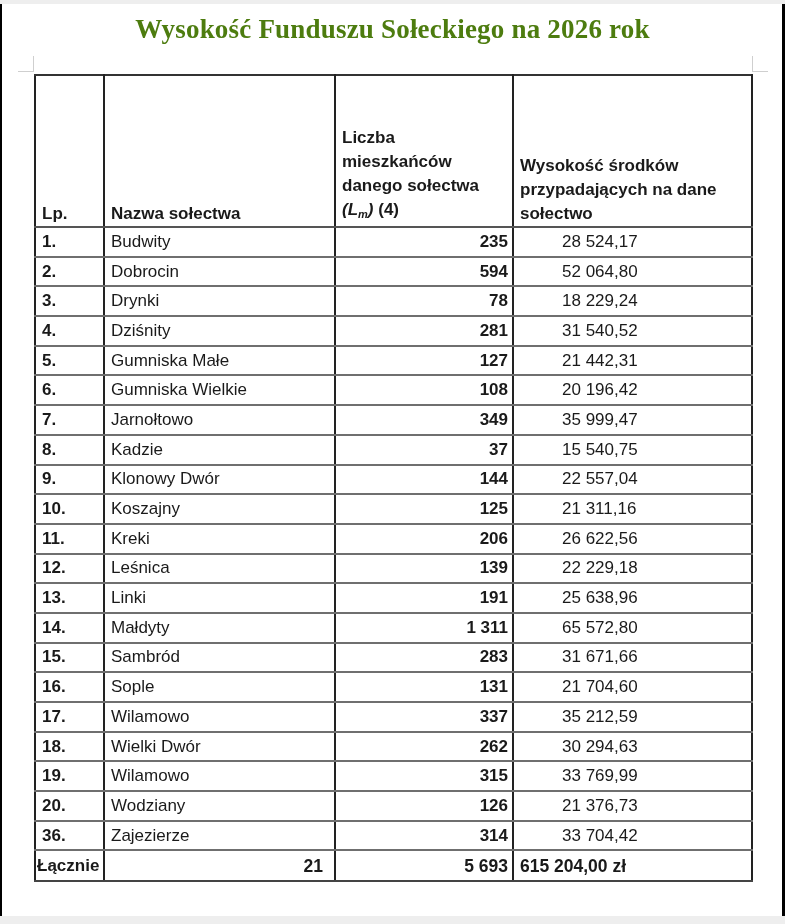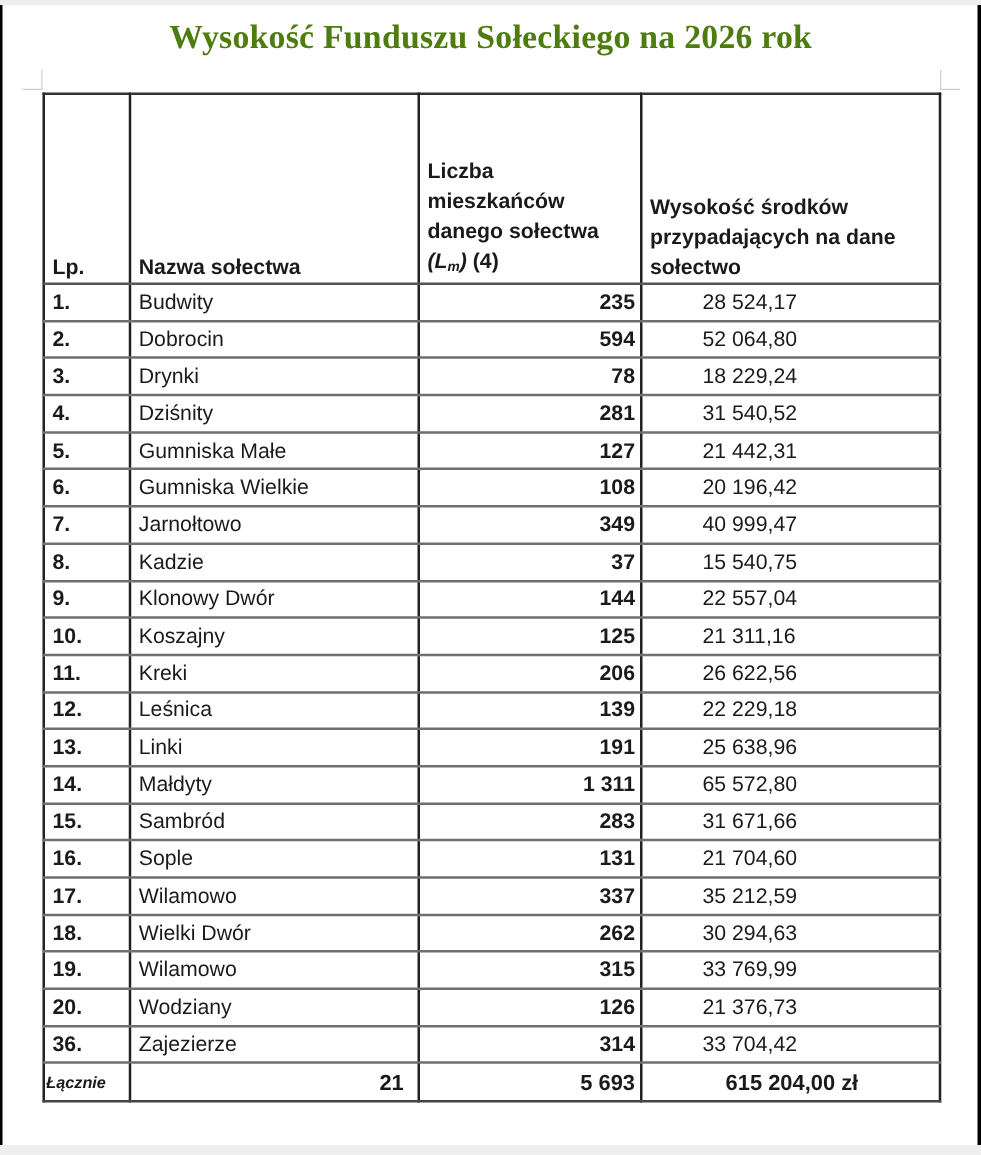--- a/index.html
+++ b/index.html
@@ -95,24 +95,24 @@
     .fund-table td.amount { text-align: left; padding-left: 48px; font-weight: normal; }
 
     .fund-table tfoot td {
       border-top: 2px solid #333;
       border-bottom: 2px solid #444;
       height: 31px;
       font-weight: bold;
       vertical-align: middle;
       font-size: 17.5px;
     }
-    .fund-table tfoot td.total-label { font-size: 13px; padding: 0 1px; font-style: italic; }
+    .fund-table tfoot td.total-label { font-size: 17px; padding: 0 1px; }
     .fund-table tfoot td.total-count { text-align: right; padding-right: 11px; }
     .fund-table tfoot td.total-pop { text-align: right; padding-right: 4px; margin-top: 36px; }
-    .fund-table tfoot td.total-amount { text-align: center; padding-right: 4px; }
+    .fund-table tfoot td.total-amount { text-align: left; padding-right: 4px; }
 
     .lm-italic { font-style: italic; }
     .lm-sub { font-size: 11px; vertical-align: -3px; font-style: italic; }
   </style>
 </head>
 <body>
 
 <div class="top-strip"></div>
 <div class="left-edge"></div>
 <div class="right-edge"></div>
@@ -174,21 +174,21 @@
     <tr>
         <td class="lp">6.</td>
         <td class="name">Gumniska Wielkie</td>
         <td class="pop">108</td>
         <td class="amount">20 196,42</td>
       </tr>
     <tr>
         <td class="lp">7.</td>
         <td class="name">Jarnołtowo</td>
         <td class="pop">349</td>
-        <td class="amount">40 999,47</td>
+        <td class="amount">35 999,47</td>
       </tr>
     <tr>
         <td class="lp">8.</td>
         <td class="name">Kadzie</td>
         <td class="pop">37</td>
         <td class="amount">15 540,75</td>
       </tr>
     <tr>
         <td class="lp">9.</td>
         <td class="name">Klonowy Dwór</td>

